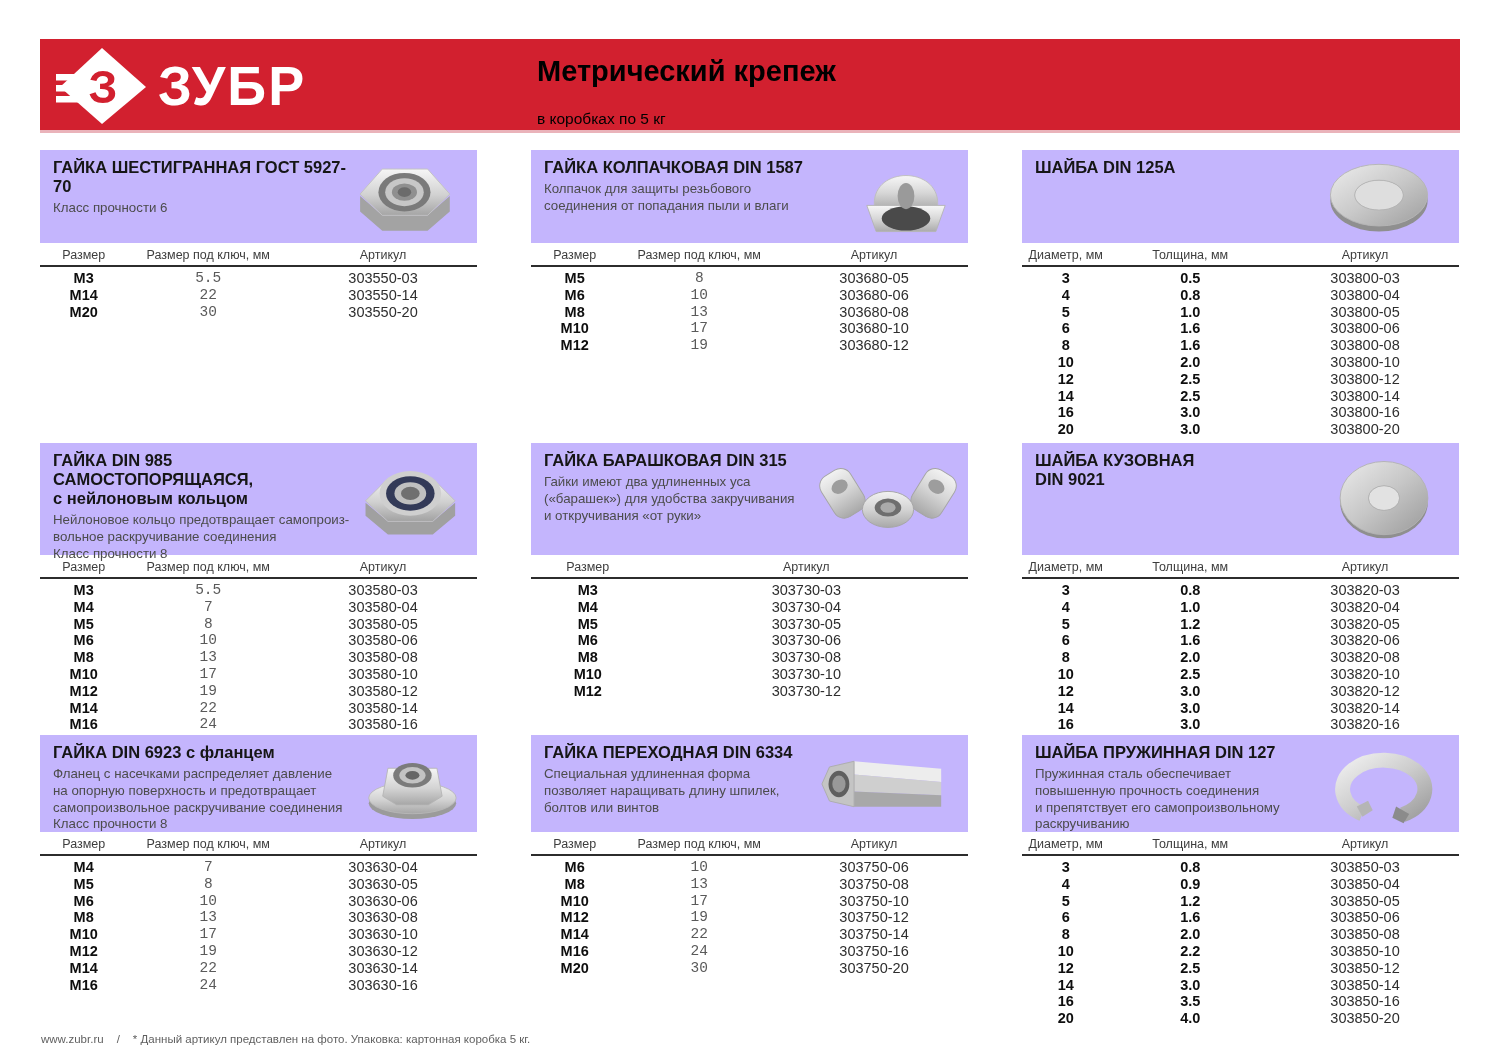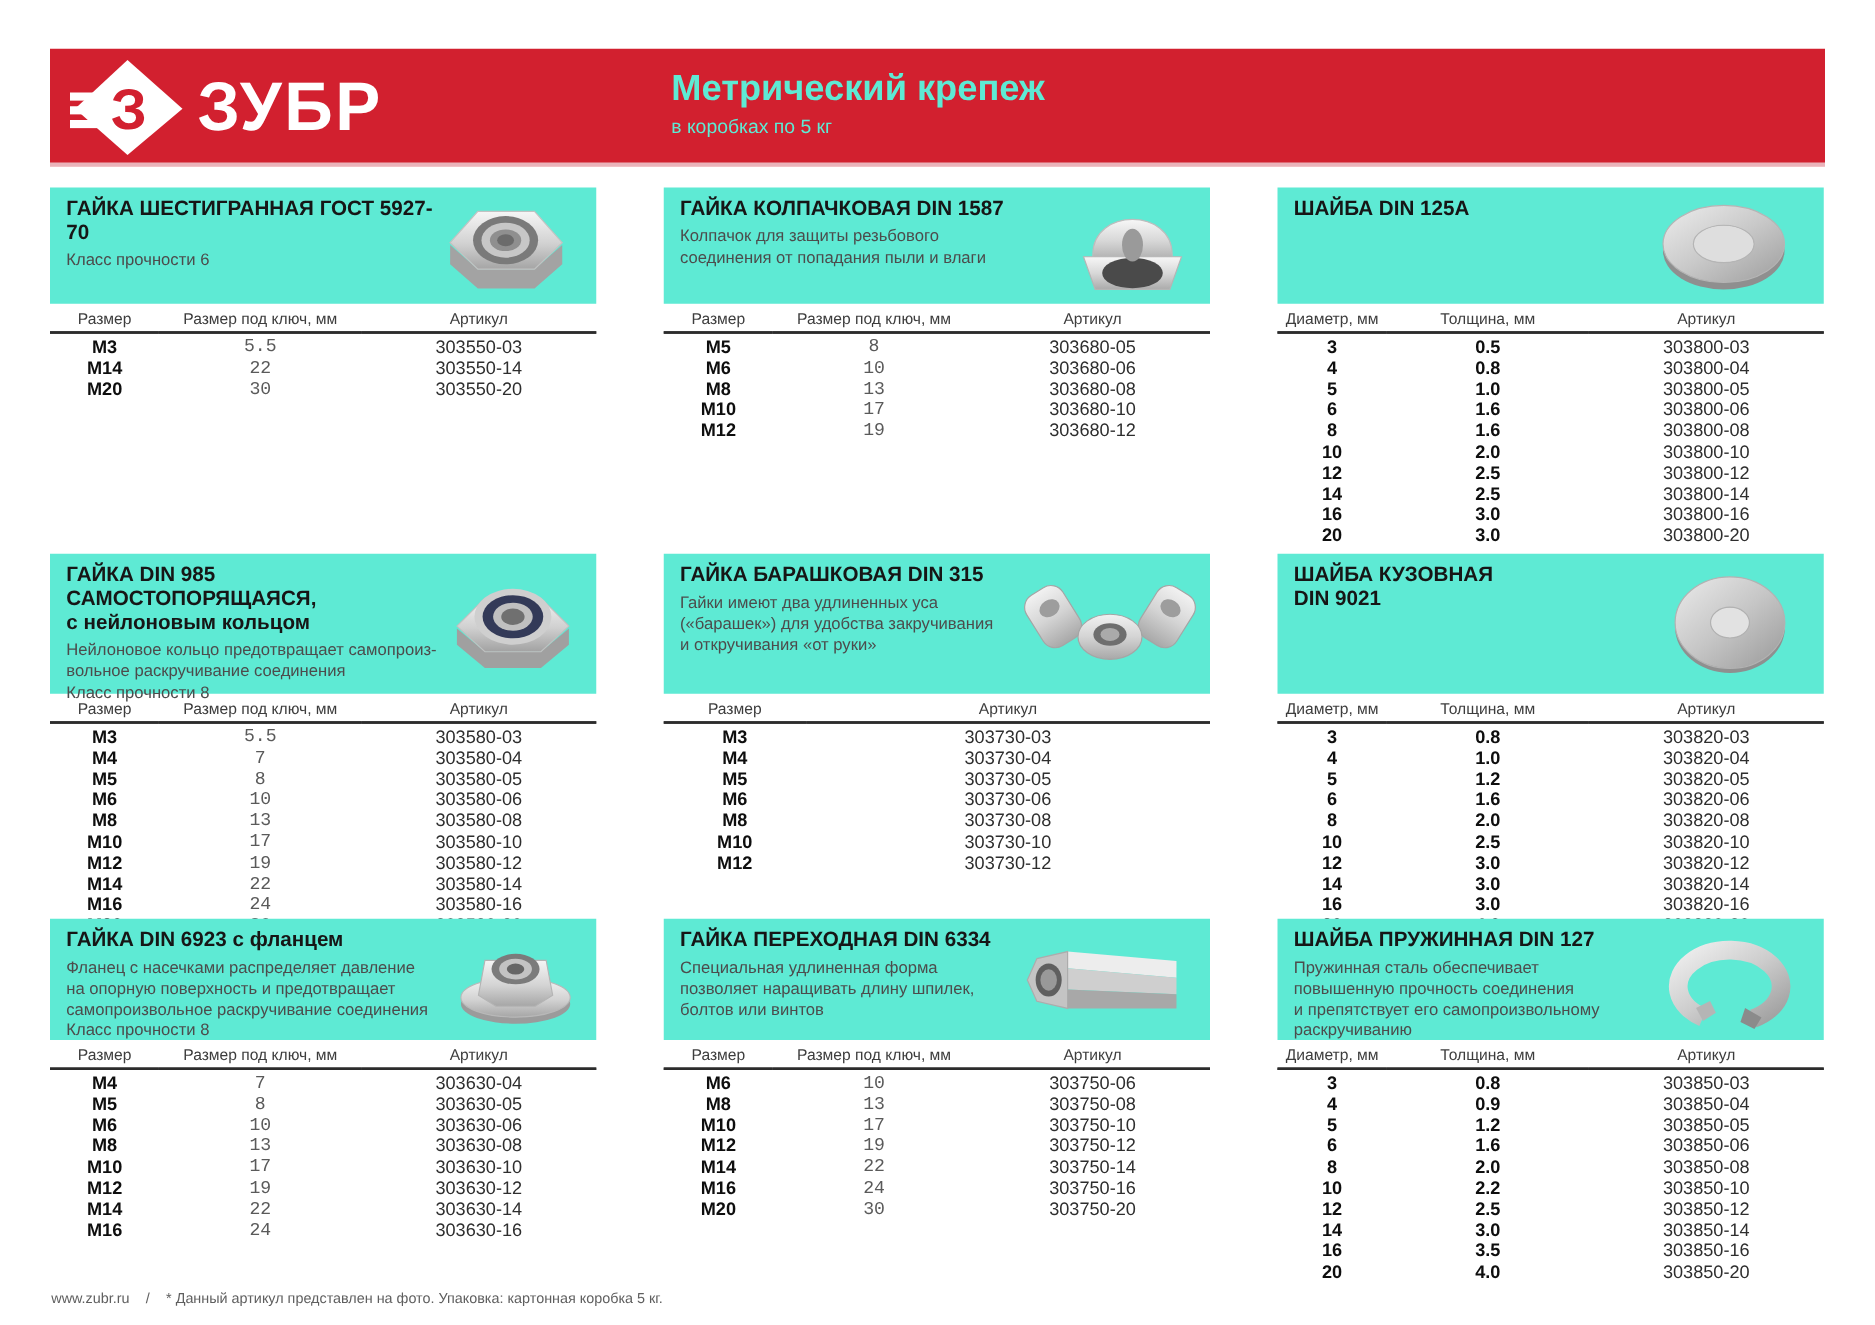--- a/index.html
+++ b/index.html
@@ -11,31 +11,31 @@
   
   .band{
     position:absolute;left:40px;top:39px;width:1420px;height:91px;
     background:#d2202f;border-bottom:3px solid #eab3ba;box-sizing:content-box;
   }
   .logo{position:absolute;left:16px;top:7px;display:flex;align-items:center;}
   .logo-word{
     color:#fff;font-weight:bold;font-size:54px;letter-spacing:2px;
     margin-left:10px;line-height:1;transform:scaleY(1.02);
   }
-  .title-block{position:absolute;left:497px;top:16px;color:#5eead4;}
+  .title-block{position:absolute;left:497px;top:16px;color:#000000;}
   .band-title{font-size:29px;font-weight:bold;line-height:1.15;}
-  .band-sub{font-size:15.5px;margin-top:5px;}
+  .band-sub{font-size:15.5px;margin-top:22px;}
   
   .grid{
     position:absolute;left:40px;top:150px;width:1420px;
     display:grid;grid-template-columns:437px 437px 437px;column-gap:54px;
     grid-template-rows:293px 292px auto;align-items:start;
   }
   section{width:437px;}
-  .sec-head{position:relative;background:#5eead4;box-sizing:border-box;padding:8px 10px 0 13px;}
+  .sec-head{position:relative;background:#c4b5fd;box-sizing:border-box;padding:8px 10px 0 13px;}
   .hr1{height:93px}.hr2{height:112px}.hr3{height:97px}
   .sec-title{
     margin:0;font-size:16.5px;font-weight:bold;color:#161616;
     line-height:1.16;max-width:302px;white-space:pre-line;
   }
   .sec-desc{font-size:13.3px;color:#4c4c4c;line-height:1.26;margin-top:4px;max-width:305px;}
   .sec-photo{position:absolute;right:6px;top:50%;transform:translateY(-50%);line-height:0;}
   
   table{width:100%;border-collapse:collapse;table-layout:fixed;}
   thead th{

